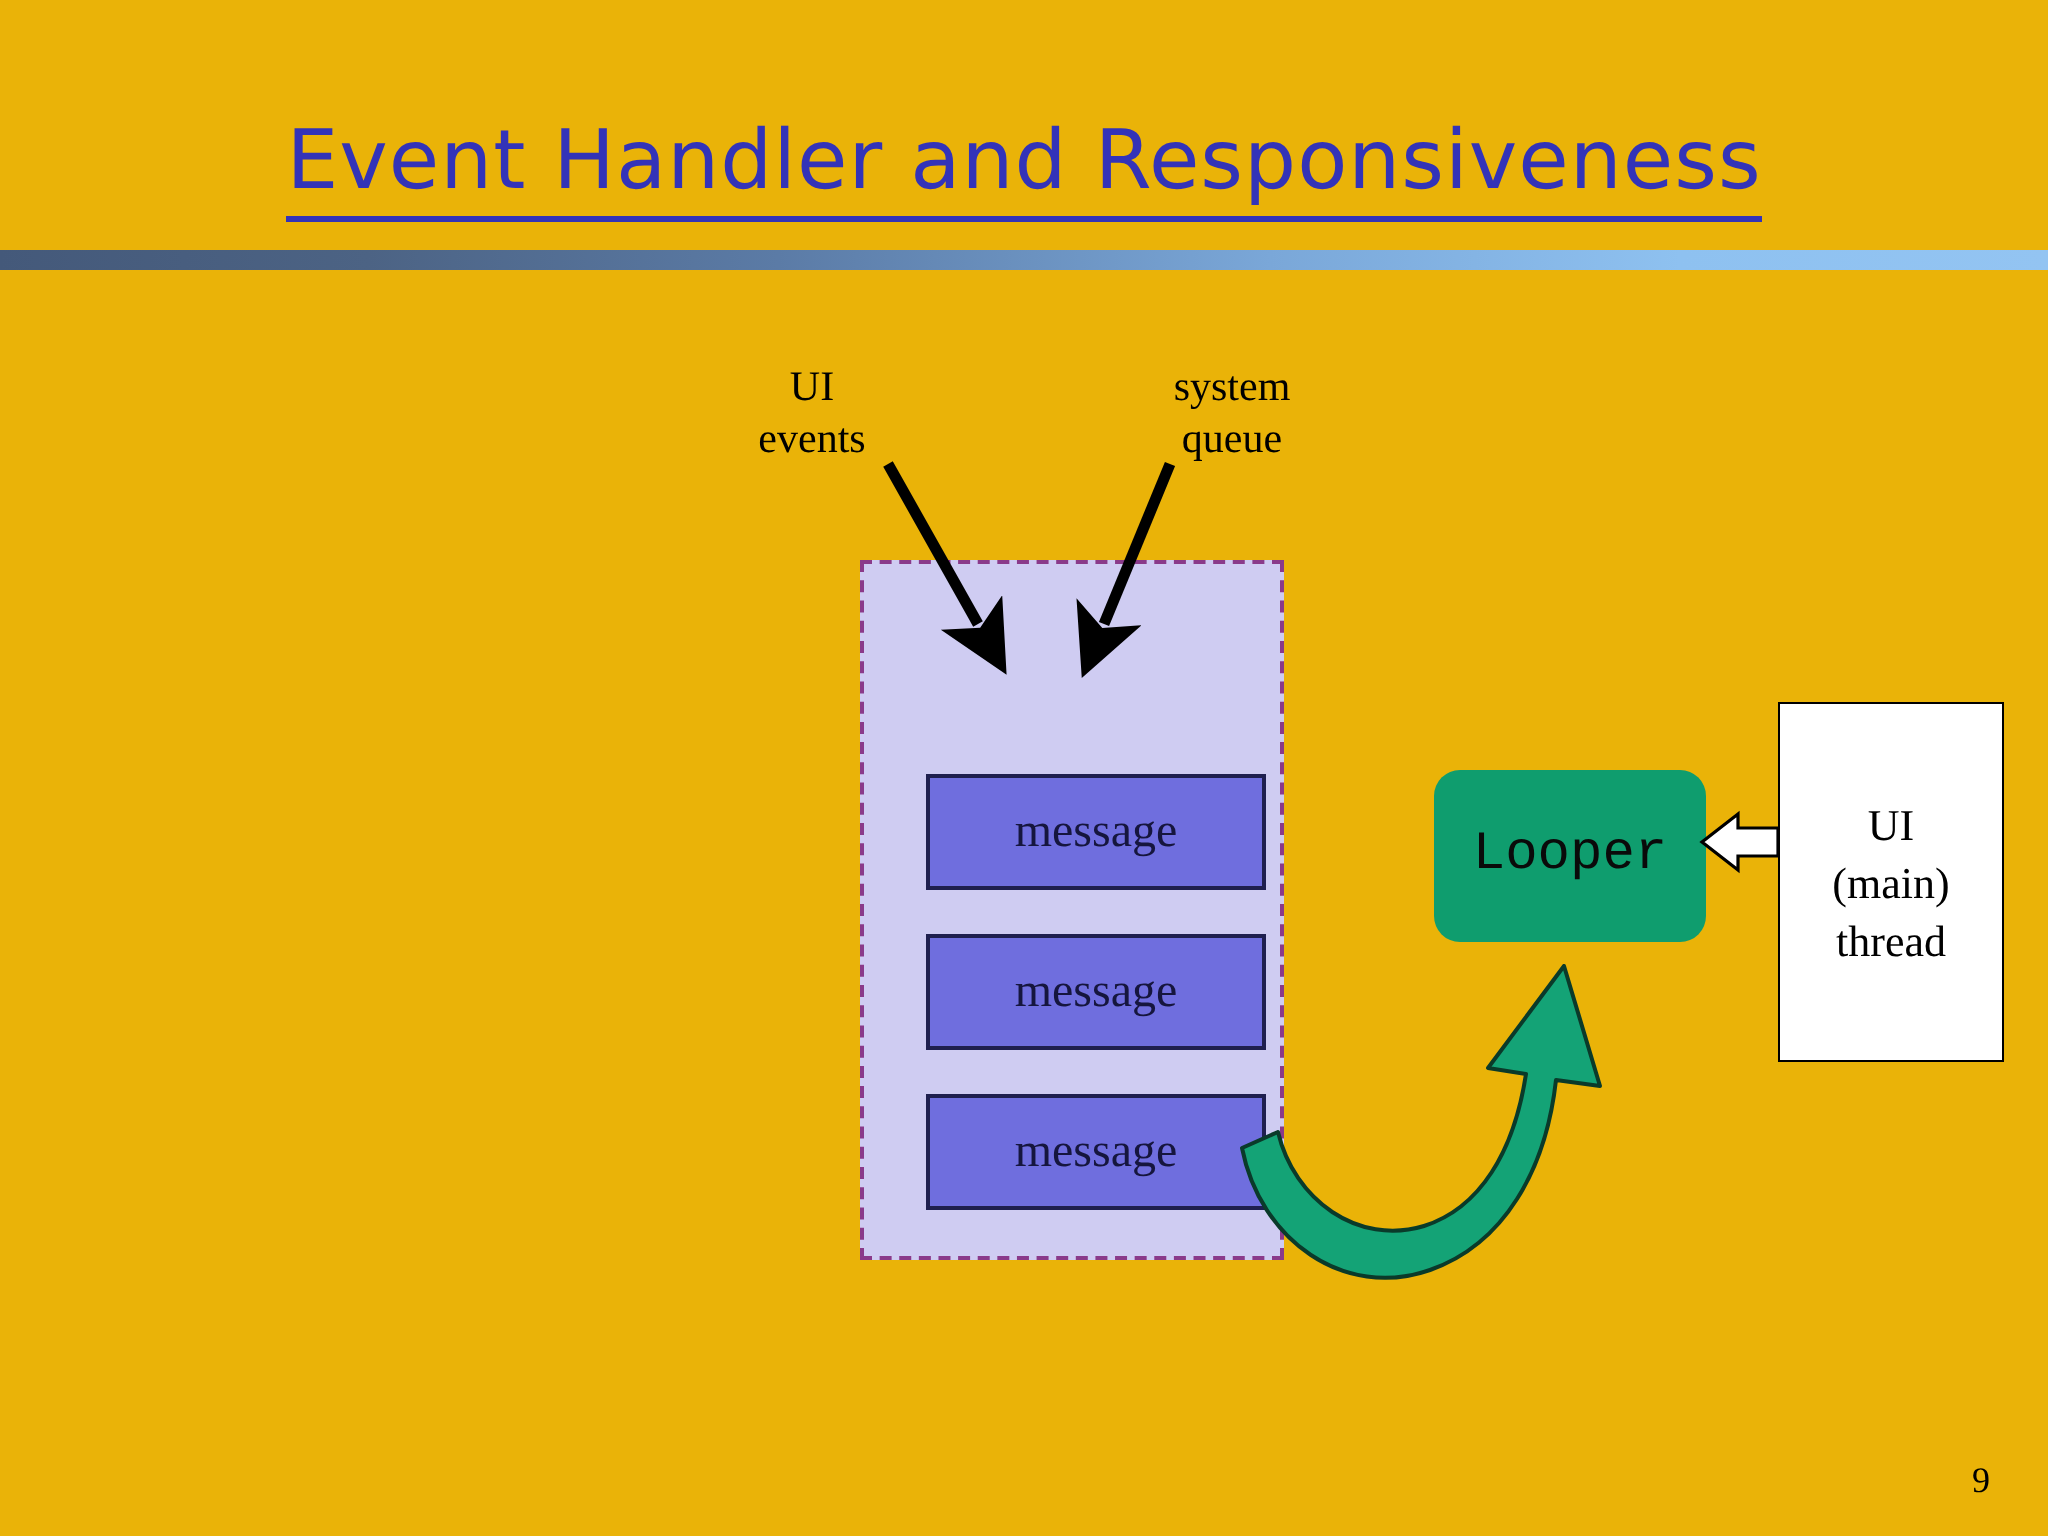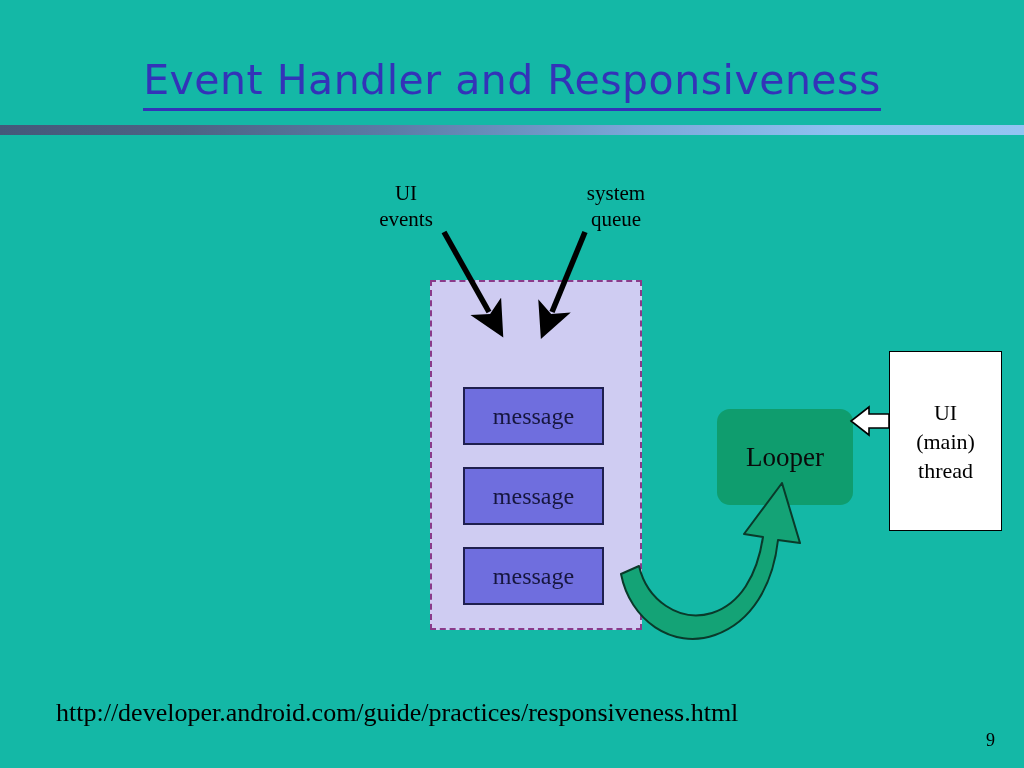--- a/index.html
+++ b/index.html
@@ -8,21 +8,21 @@
     padding: 0;
     background: #ffffff;
   }
   body {
     font-family: "Liberation Sans", sans-serif;
   }
   #slide {
     position: relative;
     width: 1024px;
     height: 768px;
-    background: #14b8a6;
+    background: #eab308;
     overflow: hidden;
   }
 
   
   #slide-title {
     position: absolute;
     left: 0;
     top: 56px;
     width: 1024px;
     text-align: center;
@@ -99,21 +99,21 @@
     top: 280px;
     width: 212px;
     height: 350px;
     background: #cfccf2;
     border: 2px dashed #8a3a8a;
     box-sizing: border-box;
   }
   .message-box {
     position: absolute;
     left: 31px;
-    width: 141px;
+    width: 170px;
     height: 58px;
     background: #6f6ede;
     border: 2px solid #1f1f4f;
     box-sizing: border-box;
     display: flex;
     align-items: center;
     justify-content: center;
     font-family: "Liberation Serif", "DejaVu Serif", serif;
     font-size: 24px;
     color: #16163e;
@@ -121,30 +121,29 @@
   #message-box-1 { top: 105px; }
   #message-box-2 { top: 185px; }
   #message-box-3 { top: 265px; }
 
   
   #looper-box {
     position: absolute;
     left: 717px;
     top: 385px;
     width: 136px;
-    height: 96px;
+    height: 86px;
     background: #0f9d6e;
     border-radius: 13px;
     display: flex;
     align-items: center;
     justify-content: center;
-    font-family: Liberation Serif, serif;
+    font-family: Liberation Mono, monospace;
     font-size: 27px;
     color: #0a0a0a;
-    margin-top: 24px;
   }
 
   
   #ui-thread-box {
     position: absolute;
     left: 889px;
     top: 351px;
     width: 113px;
     height: 180px;
     background: #ffffff;
@@ -244,16 +243,15 @@
                C 752,622 773,585 778,540
                L 800,543
                L 782,483
                L 744,534
                L 763,537
                C 757,576 740,604 712,613
                C 679,623 647,600 639,566 Z" fill="#14a376" stroke="#0a3a2a" stroke-width="2" stroke-linejoin="round"></path>
     </g>
   </svg>
 
-  <div id="source-url">http://developer.android.com/guide/practices/responsiveness.html</div>
   <div id="page-number">9</div>
 
 </div>
 
 </body></html>

